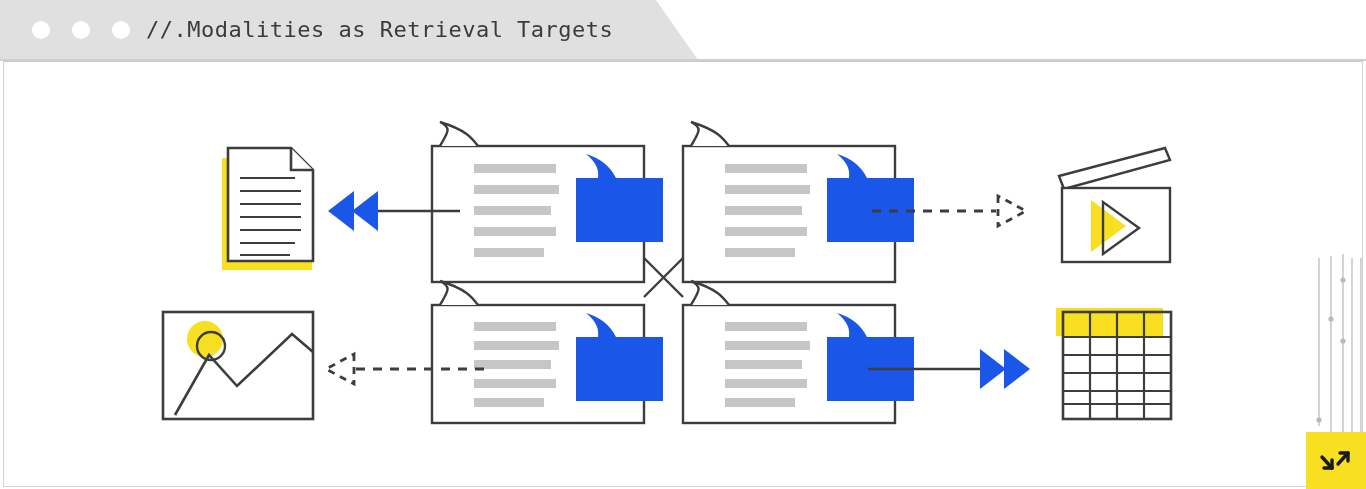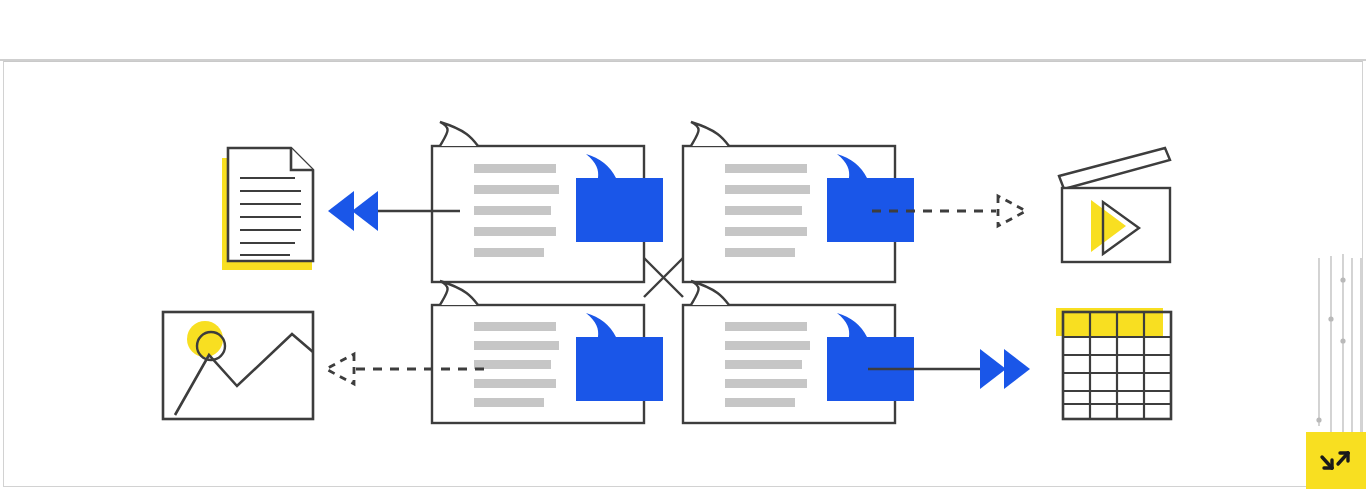--- a/index.html
+++ b/index.html
@@ -20,20 +20,29 @@
   .toprule{position:absolute;left:0;top:59px;width:1366px;height:2px;background:#cfcfcf;}
 
   
   .layer{position:absolute;left:0;top:0;width:1366px;height:489px;pointer-events:none;}
 </style>
 </head>
 <body>
 
 <div id="app">
 
+  <div class="titlebar">
+    <div class="bg"></div>
+    <div class="dots">
+      <span class="dot"></span>
+      <span class="dot"></span>
+      <span class="dot"></span>
+    </div>
+    <div class="wtitle">//.Modalities as Retrieval Targets</div>
+  </div>
   <div class="toprule"></div>
 
   <div class="canvas"></div>
 
   <svg class="layer" viewBox="0 0 1366 489" xmlns="http://www.w3.org/2000/svg">
 
     <g>
       <polygon points="318,173 318,260 228,260 228,148 293,148" fill="#f8df21" transform="translate(-6,10)"></polygon>
       <path d="M228,148 L291,148 L313,170 L313,261 L228,261 Z" fill="#ffffff" stroke="#3d3d3d" stroke-width="2.6"></path>
       <path d="M291,148 L291,170 L313,170" fill="#ffffff" stroke="#3d3d3d" stroke-width="2.6"></path>

